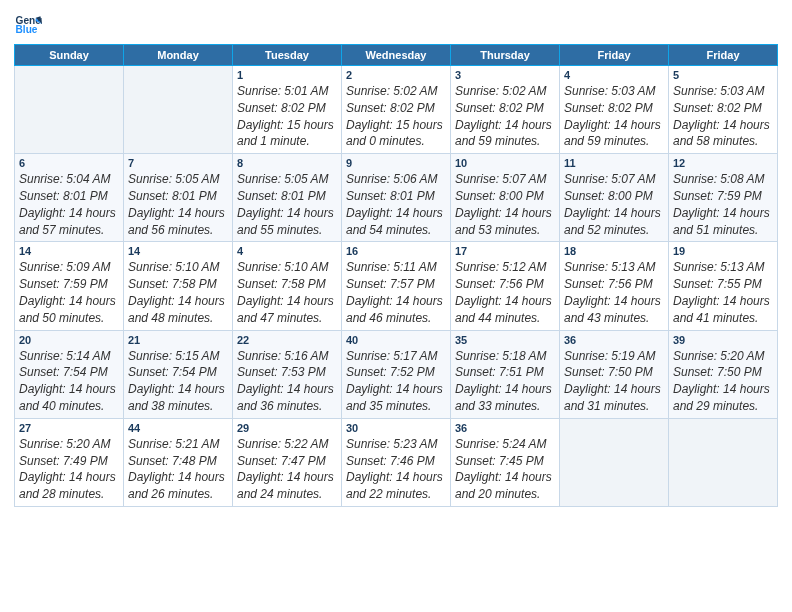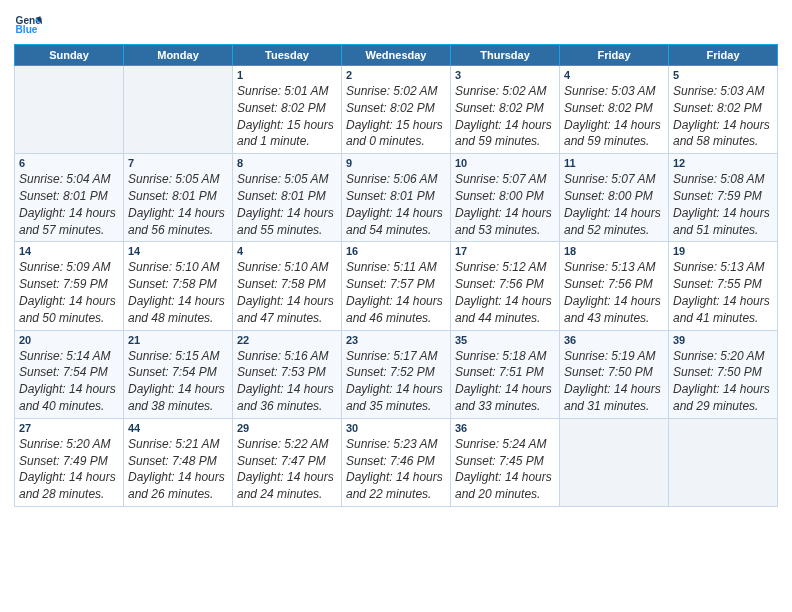--- a/index.html
+++ b/index.html
@@ -214,21 +214,21 @@
           </td>
           <td>
             <span class="day-num">21</span>
             <div class="cell-info">Sunrise: 5:15 AM<br>Sunset: 7:54 PM<br>Daylight: 14 hours and 38 minutes.</div>
           </td>
           <td>
             <span class="day-num">22</span>
             <div class="cell-info">Sunrise: 5:16 AM<br>Sunset: 7:53 PM<br>Daylight: 14 hours and 36 minutes.</div>
           </td>
           <td>
-            <span class="day-num">23</span>
+            <span class="day-num">40</span>
             <div class="cell-info">Sunrise: 5:17 AM<br>Sunset: 7:52 PM<br>Daylight: 14 hours and 35 minutes.</div>
           </td>
           <td>
             <span class="day-num">35</span>
             <div class="cell-info">Sunrise: 5:18 AM<br>Sunset: 7:51 PM<br>Daylight: 14 hours and 33 minutes.</div>
           </td>
           <td>
             <span class="day-num">36</span>
             <div class="cell-info">Sunrise: 5:19 AM<br>Sunset: 7:50 PM<br>Daylight: 14 hours and 31 minutes.</div>
           </td>

